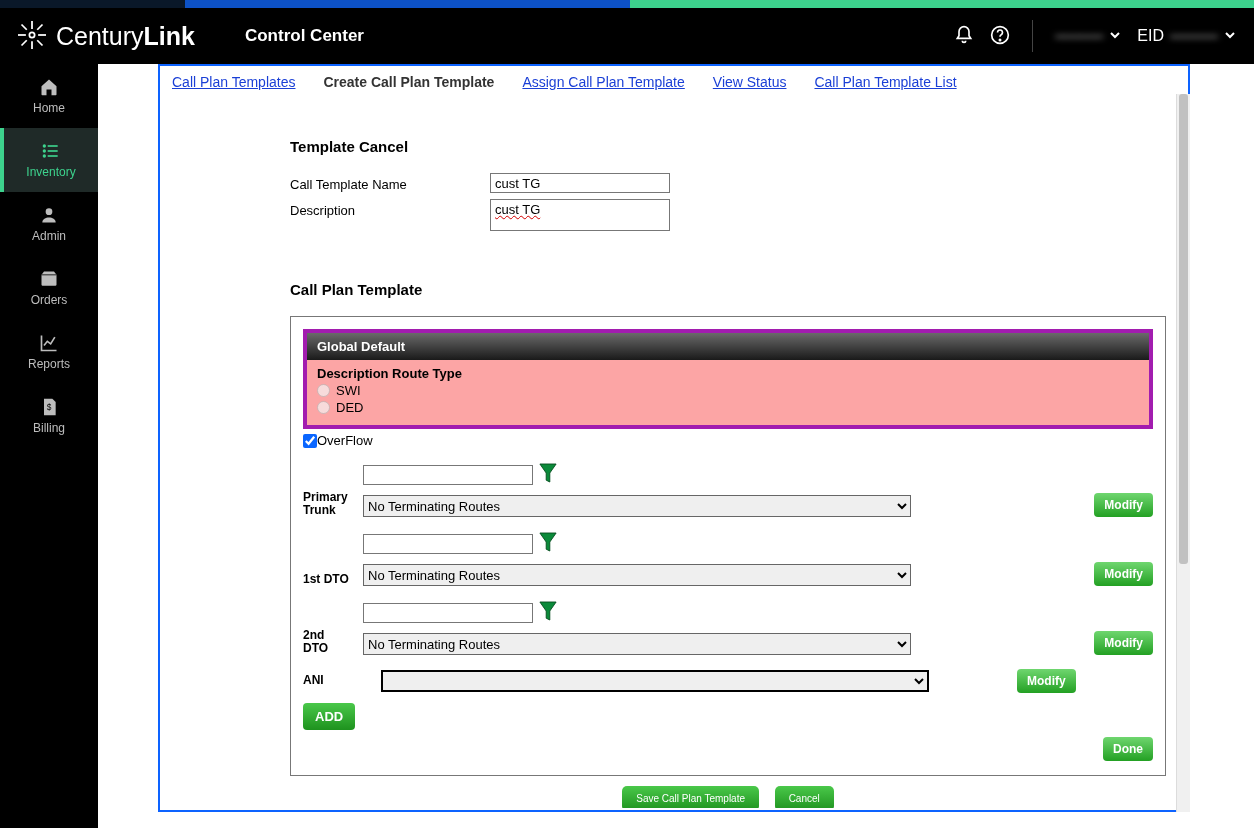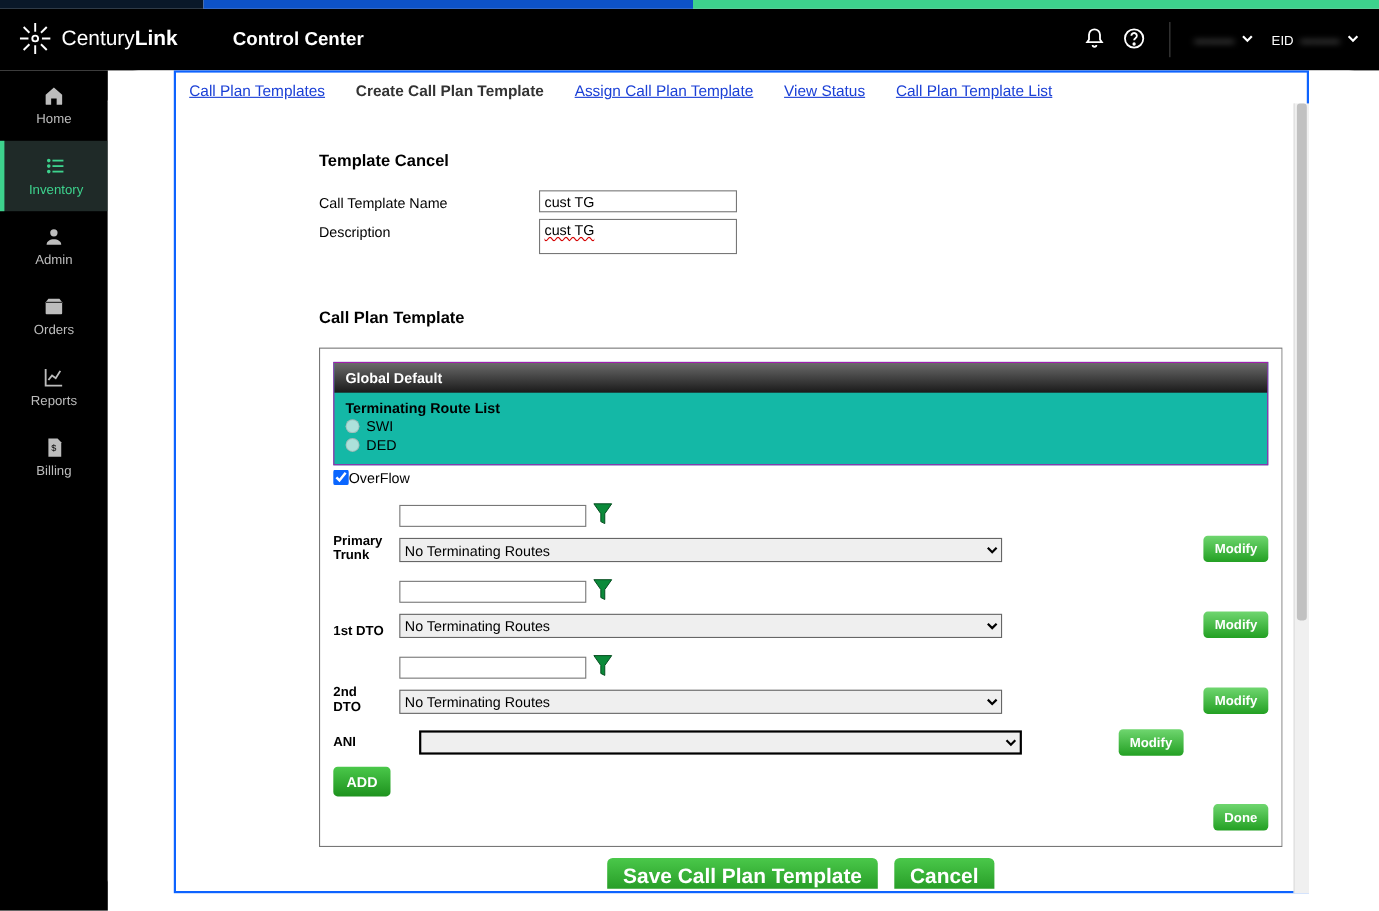--- a/index.html
+++ b/index.html
@@ -7,28 +7,28 @@
 
 
 .top-strip { height: 8px; display: flex; }
 .strip-dark { background: #0a1829; flex: 0 0 185px; }
 .strip-blue { background: #0d52c7; flex: 0 0 445px; }
 .strip-green{ background: #3dd28d; flex: 1; }
 
 .header { height: 56px; background: #000; display: flex; align-items: center; color: #fff; padding: 0 18px; }
 .logo-wrap { display: flex; align-items: center; gap: 10px; }
 .logo-burst svg { width: 28px; height: 28px; }
-.brand { font-size: 19px; font-weight: 500; }
+.brand { font-size: 25px; font-weight: 500; }
 .brand b { font-weight: 700; }
 .app-title { font-size: 17px; font-weight: 700; margin-left: 50px; }
 .hdr-spacer { flex: 1; }
 .hdr-icons { display: flex; align-items: center; gap: 16px; }
 .hdr-ico svg { width: 20px; height: 20px; stroke: #fff; }
 .hdr-divider { width: 1px; height: 32px; background: #444; margin: 0 6px; }
-.hdr-user { display: flex; align-items: flex-end; gap: 6px; font-size: 12px; }
+.hdr-user { display: flex; align-items: flex-end; gap: 6px; font-size: 16px; }
 .hdr-user .label { filter: blur(3px); }
 .chev svg { width: 12px; height: 12px; }
 
 
 .layout { display: flex; height: calc(828px - 64px); }
 .sidebar { width: 98px; background: #000; color: #bdbdbd; display: flex; flex-direction: column; }
 .sb-item { display: flex; flex-direction: column; align-items: center; justify-content: center; gap: 4px; height: 64px; font-size: 12px; cursor: pointer; }
 .sb-item.active { background: #1f2a28; color: #3dd28d; border-left: 4px solid #3dd28d; }
 .sb-item svg { width: 20px; height: 20px; }
 
@@ -46,48 +46,48 @@
 
 .section-h { font-weight: 700; font-size: 15px; color: #000; margin: 50px 0 18px 0; }
 .section-h.first { margin-top: 48px; }
 .fieldrow { display: flex; margin-bottom: 6px; }
 .fieldrow label { width: 200px; font-weight: 400; font-size: 13px; padding-top: 4px; }
 .txt { border: 1px solid #777; padding: 2px 4px; font-size: 13px; height: 20px; width: 180px; font-family: inherit; }
 textarea.txt { height: 32px; width: 180px; resize: none; }
 
 .template-box { border: 1px solid #777; margin-top: 12px; padding: 12px 12px 14px 12px; position: relative; }
 
-.gray-block { background: #14b8a6; border: 1px solid #a21caf; }
+.gray-block { background: #fca5a5; border: 4px solid #a21caf; }
 .gd-head { background: linear-gradient(#6a6a6a,#1a1a1a); color: #fff; font-weight: 700; font-size: 13px; padding: 6px 10px; }
 .gd-body { padding: 6px 10px 8px 10px; font-size: 13px; }
 .radio-row { display: flex; align-items: center; gap: 6px; margin: 2px 0; }
 .radio-row input[type=radio] { accent-color: #888; }
 
-.overflow-row { display: flex; align-items: flex-start; margin: 4px 0 14px 0; font-size: 13px; }
+.overflow-row { display: flex; align-items: flex-end; margin: 4px 0 14px 0; font-size: 13px; }
 .overflow-row input { width: 14px; height: 14px; accent-color: #0a66ff; }
 
 .route-row { display: flex; align-items: flex-end; gap: 12px; margin-bottom: 14px; }
 .route-label { width: 48px; font-size: 12px; font-weight: 700; line-height: 1.1; }
 .route-col { display: flex; flex-direction: column; gap: 8px; flex: 1; }
 .route-top { display: flex; align-items: center; gap: 6px; }
 .route-top input.txt { width: 170px; }
 .funnel svg { width: 18px; height: 22px; }
 .route-select { width: 548px; height: 22px; font-size: 13px; border: 1px solid #666; }
 .modify-btn { background: linear-gradient(#6fd66f, #23a023); color: #fff; border: none; border-radius: 4px; font-weight: 700; font-size: 12px; padding: 5px 10px; cursor: pointer; }
 
 .ani-row { display: flex; align-items: center; gap: 30px; margin-bottom: 10px; }
 .ani-row .route-label { width: 48px; }
 .ani-select { width: 548px; height: 22px; font-size: 13px; border: 2px solid #000; }
 .ani-modify { margin-left: 58px; }
 
 .add-btn { background: linear-gradient(#4ac84a, #1e921e); color: #fff; border: none; border-radius: 4px; font-weight: 700; font-size: 13px; padding: 6px 12px; cursor: pointer; }
 .done-btn { float: right; margin-top: 34px; }
 
 .bottom-btns { text-align: center; padding: 10px 0; }
-.save-btn { background: linear-gradient(#4ac84a, #1e921e); color: #fff; border: none; border-radius: 5px; font-weight: 700; font-size: 19px; padding: 7px 14px; cursor: pointer; margin: 0 6px; }
+.save-btn { background: linear-gradient(#4ac84a, #1e921e); color: #fff; border: none; border-radius: 5px; font-weight: 400; font-size: 10px; padding: 7px 14px; cursor: pointer; margin: 0 6px; }
 </style>
 </head>
 <body>
 
 <div class="top-strip">
   <div class="strip-dark"></div>
     <div class="strip-blue"></div>
     <div class="strip-green"></div>
 </div>
 
@@ -213,21 +213,21 @@
           <label>Description</label>
           <textarea class="txt" style="text-decoration: underline 1px wavy rgb(212, 0, 0);">cust TG</textarea>
         </div>
 
         <h3 class="section-h">Call Plan Template</h3>
 
         <div class="template-box">
           <div class="gray-block">
             <div class="gd-head">Global Default</div>
             <div class="gd-body">
-              <div style="font-weight:700;">Terminating Route List</div>
+              <div style="font-weight:700;">Description Route Type</div>
               <div class="radio-row">
                 <input type="radio" disabled="" style="">
                 <span>SWI</span>
               </div>
               <div class="radio-row">
                 <input type="radio" disabled="" style="">
                 <span>DED</span>
               </div>
             </div>
           </div>

